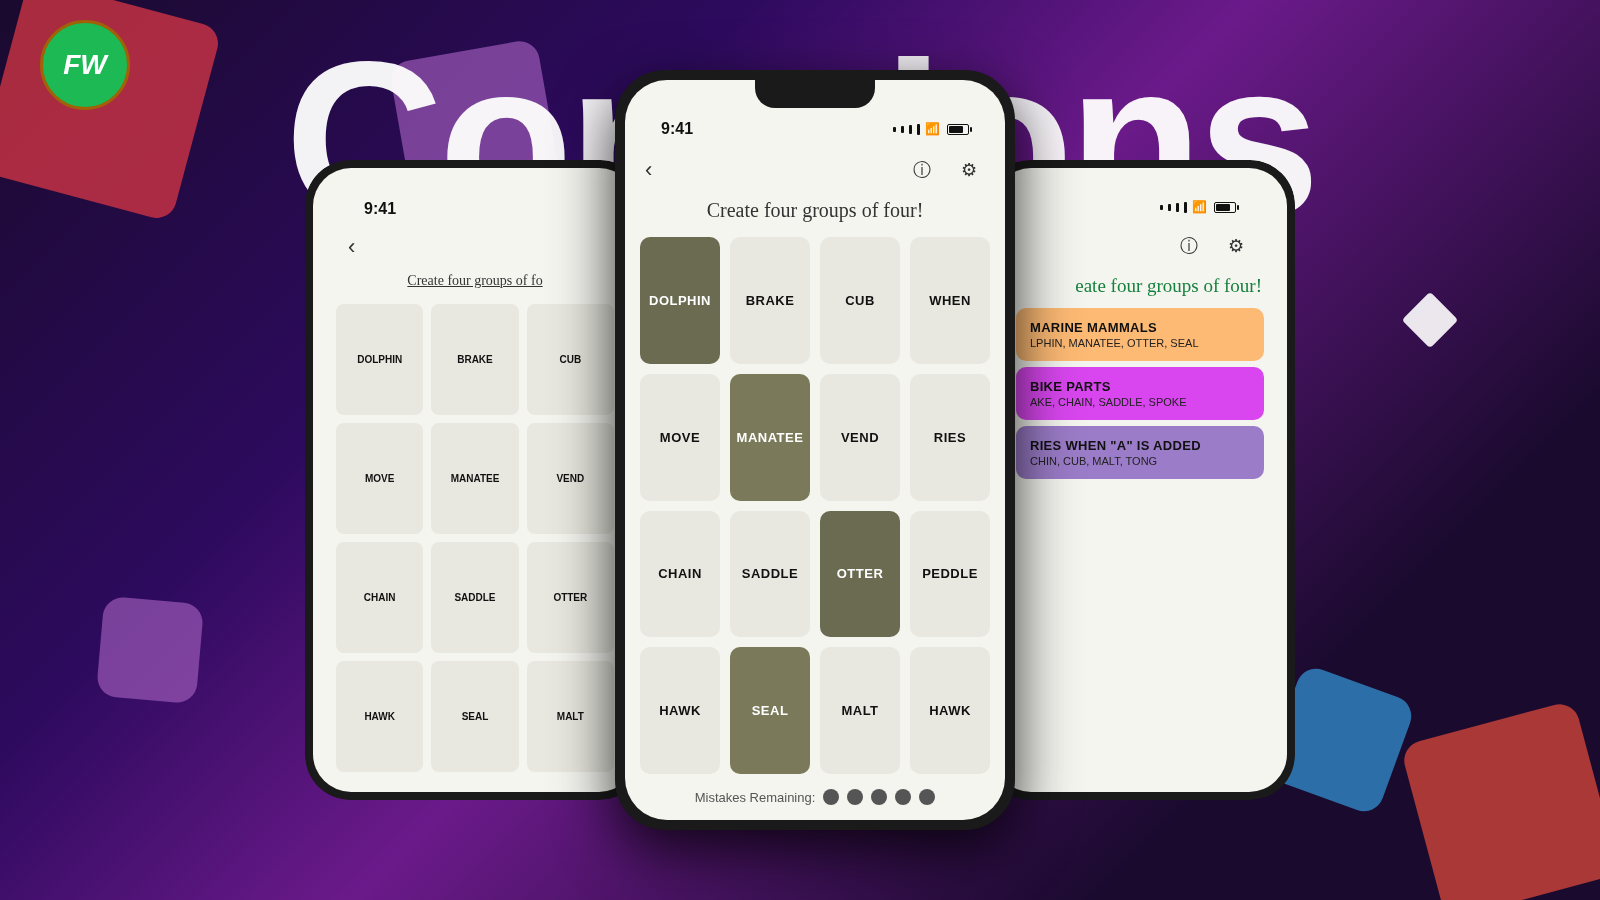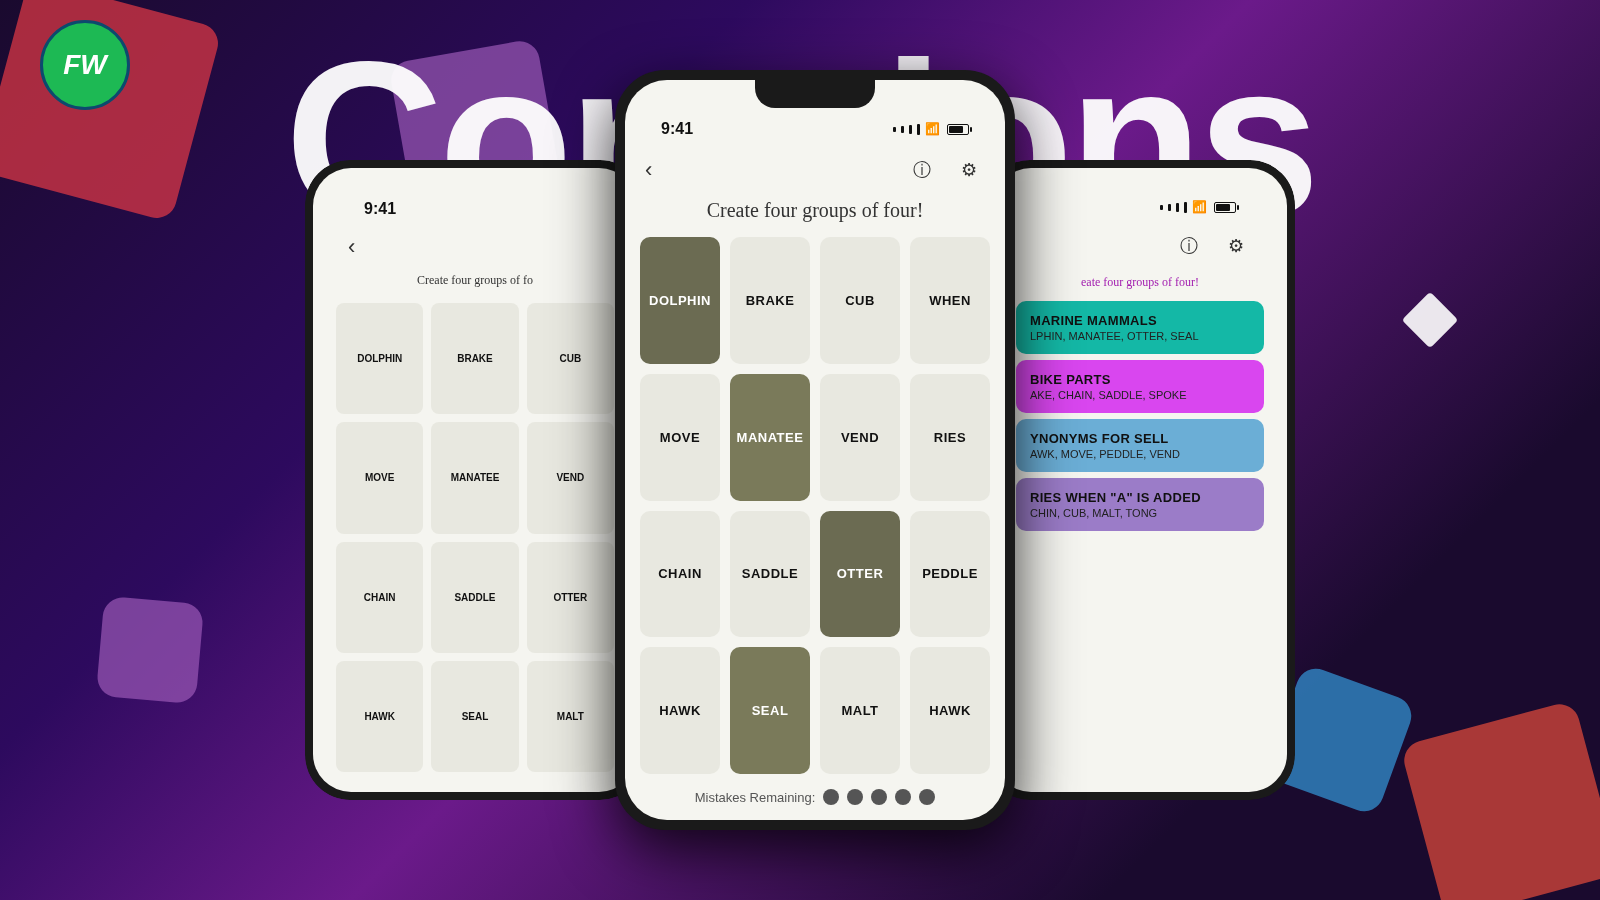--- a/index.html
+++ b/index.html
@@ -54,21 +54,21 @@
       top: 20px;
       left: 40px;
       width: 90px;
       height: 90px;
       background: #1db954;
       border-radius: 50%;
       display: flex;
       align-items: center;
       justify-content: center;
       z-index: 10;
-      border: 3px solid #0c4a6e;
+      border: 3px solid #a16207;
     }
     .fw-logo-text {
       color: white;
       font-size: 28px;
       font-weight: 900;
       font-style: italic;
     }
 
     
     .phones-container {
@@ -304,21 +304,21 @@
       text-align: center;
       max-width: 130px;
     }
 
     
     .result-card {
       border-radius: 10px;
       padding: 12px 14px;
       margin: 6px 0;
     }
-    .result-card.yellow { background: #14b8a6; }
+    .result-card.yellow { background: #fdba74; }
     .result-card.green { background: #d946ef; }
     .result-card.blue { background: #6baed6; }
     .result-card.purple { background: #9b7cc8; }
 
     .result-card-title {
       font-size: 13px;
       font-weight: 900;
       color: #111;
       letter-spacing: 0.3px;
     }
@@ -346,23 +346,23 @@
       font-size: 10px;
       font-weight: 900;
       color: #111;
       padding: 12px 4px;
       text-align: center;
       cursor: pointer;
       min-height: 50px;
     }
 
     .partial-text {
-      font-size: 12px;
-      color: #a21caf;
-      text-align: center;
+      font-size: 19px;
+      color: #15803d;
+      text-align: right;
       font-family: Georgia, serif;
       padding: 5px 10px;
     }
 
   </style>
 </head>
 <body>
 
 <div class="bg">
   <div class="bg-shape shape-1"></div>
@@ -387,21 +387,21 @@
     <div class="phone-left-inner">
 
       <div class="status-bar">
         <span class="status-time">9:41</span>
       </div>
 
       <div class="nav-bar">
         <span class="nav-back">‹</span>
       </div>
 
-      <div class="subtitle" style="font-size:12px;">Create four groups of fo</div>
+      <div class="subtitle" style="font-size:14px;text-decoration:underline;">Create four groups of fo</div>
 
       <div class="word-grid-left" id="left-grid">
           <div class="word-tile-left">DOLPHIN</div>
           <div class="word-tile-left">BRAKE</div>
           <div class="word-tile-left">CUB</div>
           <div class="word-tile-left">MOVE</div>
           <div class="word-tile-left">MANATEE</div>
           <div class="word-tile-left">VEND</div>
           <div class="word-tile-left">CHAIN</div>
           <div class="word-tile-left">SADDLE</div>
@@ -502,24 +502,20 @@
 
       <div style="padding: 0 8px;" id="right-cards">
           <div class="result-card yellow">
       <div class="result-card-title">MARINE MAMMALS</div>
       <div class="result-card-words">LPHIN, MANATEE, OTTER, SEAL</div>
     </div>
           <div class="result-card green">
       <div class="result-card-title">BIKE PARTS</div>
       <div class="result-card-words">AKE, CHAIN, SADDLE, SPOKE</div>
     </div>
-          <div class="result-card blue">
-      <div class="result-card-title">YNONYMS FOR SELL</div>
-      <div class="result-card-words">AWK, MOVE, PEDDLE, VEND</div>
-    </div>
           <div class="result-card purple">
       <div class="result-card-title">RIES WHEN "A" IS ADDED</div>
       <div class="result-card-words">CHIN, CUB, MALT, TONG</div>
     </div>
         </div>
     </div>
   </div>
 
 </div>
 

